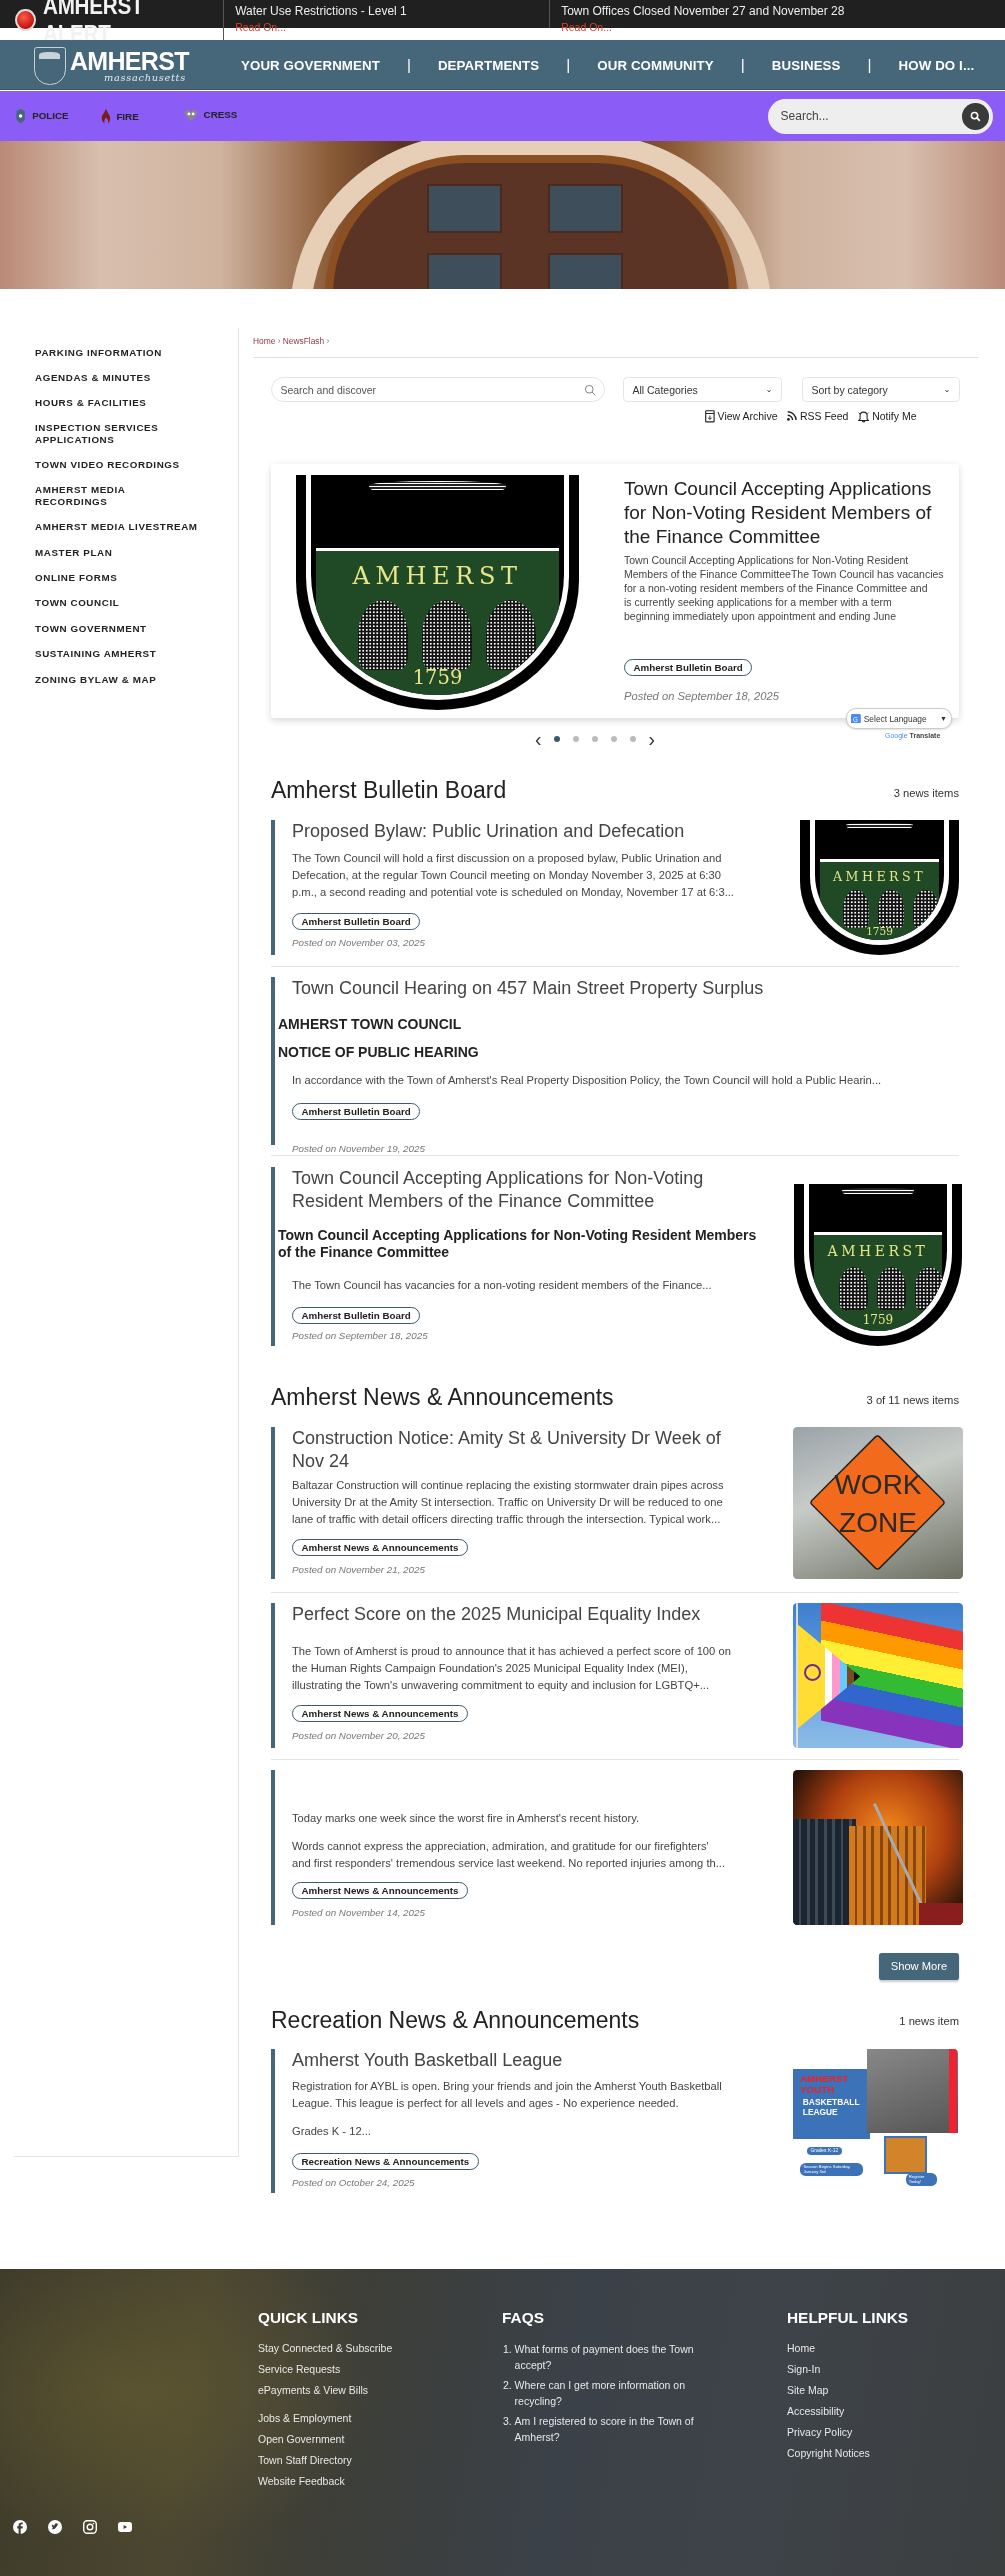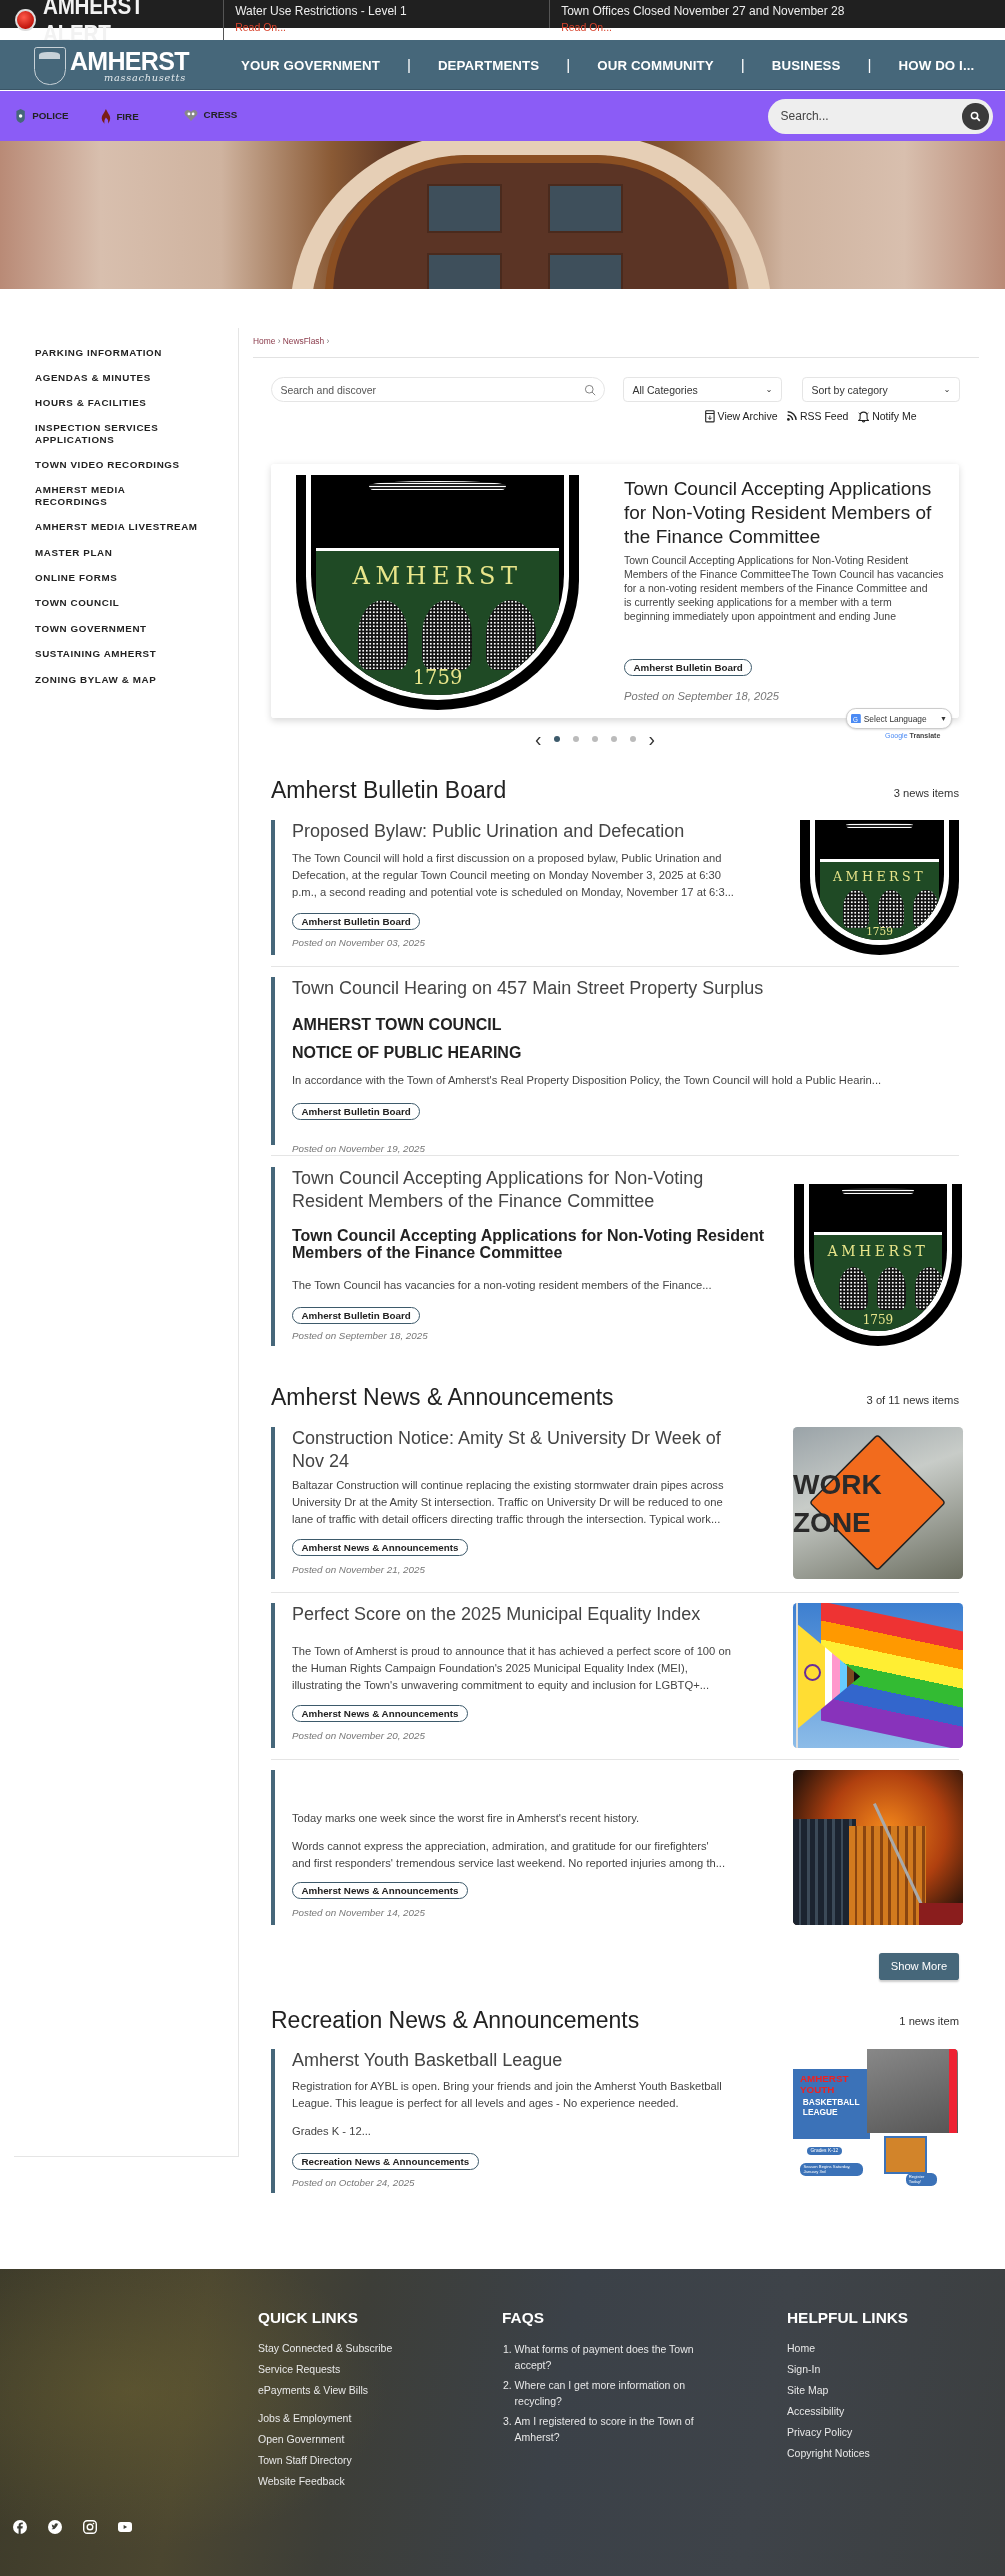--- a/index.html
+++ b/index.html
@@ -66,21 +66,21 @@
 .gt b{color:#444}
 .car-nav{position:absolute;left:535px;top:732px;display:flex;align-items:center;gap:12.6px}
 .dot{width:6.3px;height:6.3px;border-radius:50%;background:#bbb}
 .dot.active{background:#3d5a6b}
 .arrow{font-size:19.5px;color:#333;line-height:14px}
 .sec-h{position:absolute;left:271px;font-size:23px;color:#222}
 .sec-count{position:absolute;right:46px;font-size:11.2px;color:#333}
 .news{position:absolute;left:271px;width:688px;border-left:4.2px solid #46677a}
 .news-h{position:absolute;left:17px;font-size:18px;line-height:23px;color:#444;width:489px}
 .news-p{position:absolute;left:17px;font-size:11.2px;line-height:17px;color:#444;width:510px}
-.news-b{position:absolute;left:17px;font-size:16px;font-weight:bold;color:#222;line-height:17px;width:510px}
+.news-b{position:absolute;left:3px;font-size:14px;font-weight:bold;color:#222;line-height:17px;width:510px}
 .news-tag{position:absolute;left:17px}
 .news-date{position:absolute;left:17px;font-size:9.8px;font-style:italic;color:#777}
 .news-img{position:absolute;border-radius:4.2px;overflow:hidden}
 .divider{position:absolute;left:271px;width:688px;height:0.7px;background:#e5e5e5}
 .show-more{position:absolute;left:879px;top:1953px;width:80px;height:26.5px;background:#46677a;color:#fff;border-radius:2.8px;font-size:11.2px;display:flex;align-items:center;justify-content:center;box-shadow:0 1.4px 2.1px rgba(0,0,0,.2)}
 .footer{position:absolute;left:0;top:2269px;width:1005px;height:307px;background:linear-gradient(100deg,#3c3a2a 0%,#4b4630 20%,#3d3e38 35%,#3b4148 55%,#3e4349 75%,#3c3f40 100%)}
 .footer:before{content:"";position:absolute;left:0;top:0;width:433px;height:307px;background:radial-gradient(ellipse at 30% 40%,rgba(110,100,50,.5),transparent 60%)}
 .f-col{position:absolute;top:40px;color:#eee}
 .f-h{font-weight:bold;font-size:15.4px;color:#fff;margin-bottom:14px}
 .f-link{font-size:10.5px;color:#e8e8e8;line-height:14px;display:block}
@@ -355,21 +355,21 @@
   <div class="news-h" style="top:0;width:461px">Construction Notice: Amity St &amp; University Dr Week of Nov 24</div>
   <div class="news-p" style="top:50px">
     <div>Baltazar Construction will continue replacing the existing stormwater drain pipes across</div>
       <div>University Dr at the Amity St intersection. Traffic on University Dr will be reduced to one</div>
       <div>lane of traffic with detail officers directing traffic through the intersection. Typical work...</div>
   </div>
   <span class="tag news-tag" style="top:112px">Amherst News &amp; Announcements</span>
   <div class="news-date" style="top:137px">Posted on November 21, 2025</div>
   <div class="news-img work" style="left:518px;top:0;width:170px;height:152px;background:linear-gradient(160deg,#9aa3a8,#c8ccc8 40%,#6b6e60)">
     <div style="position:absolute;left:17px;top:8.4px;width:135px;height:135px;background:#f26b1d;transform:rotate(45deg) scale(.72);border:2.8px solid #222;border-radius:5.6px"></div>
-    <div style="position:absolute;left:0;right:0;top:39px;text-align:left;font-weight:bold;font-size:28px;color:#2a2a2a;line-height:38px;font-family:'Liberation Sans',sans-serif">
+    <div style="position:absolute;left:0;right:0;top:39px;text-align:center;font-weight:normal;font-size:28px;color:#2a2a2a;line-height:38px;font-family:'Liberation Sans',sans-serif">
       <div>WORK</div>
         <div>ZONE</div>
     </div>
   </div>
 </div>
 <div class="divider" style="top:1592px"></div>
 
 <div class="news" style="top:1603px;height:145px">
   <div class="news-h" style="top:0">Perfect Score on the 2025 Municipal Equality Index</div>
   <div class="news-p" style="top:40px">

